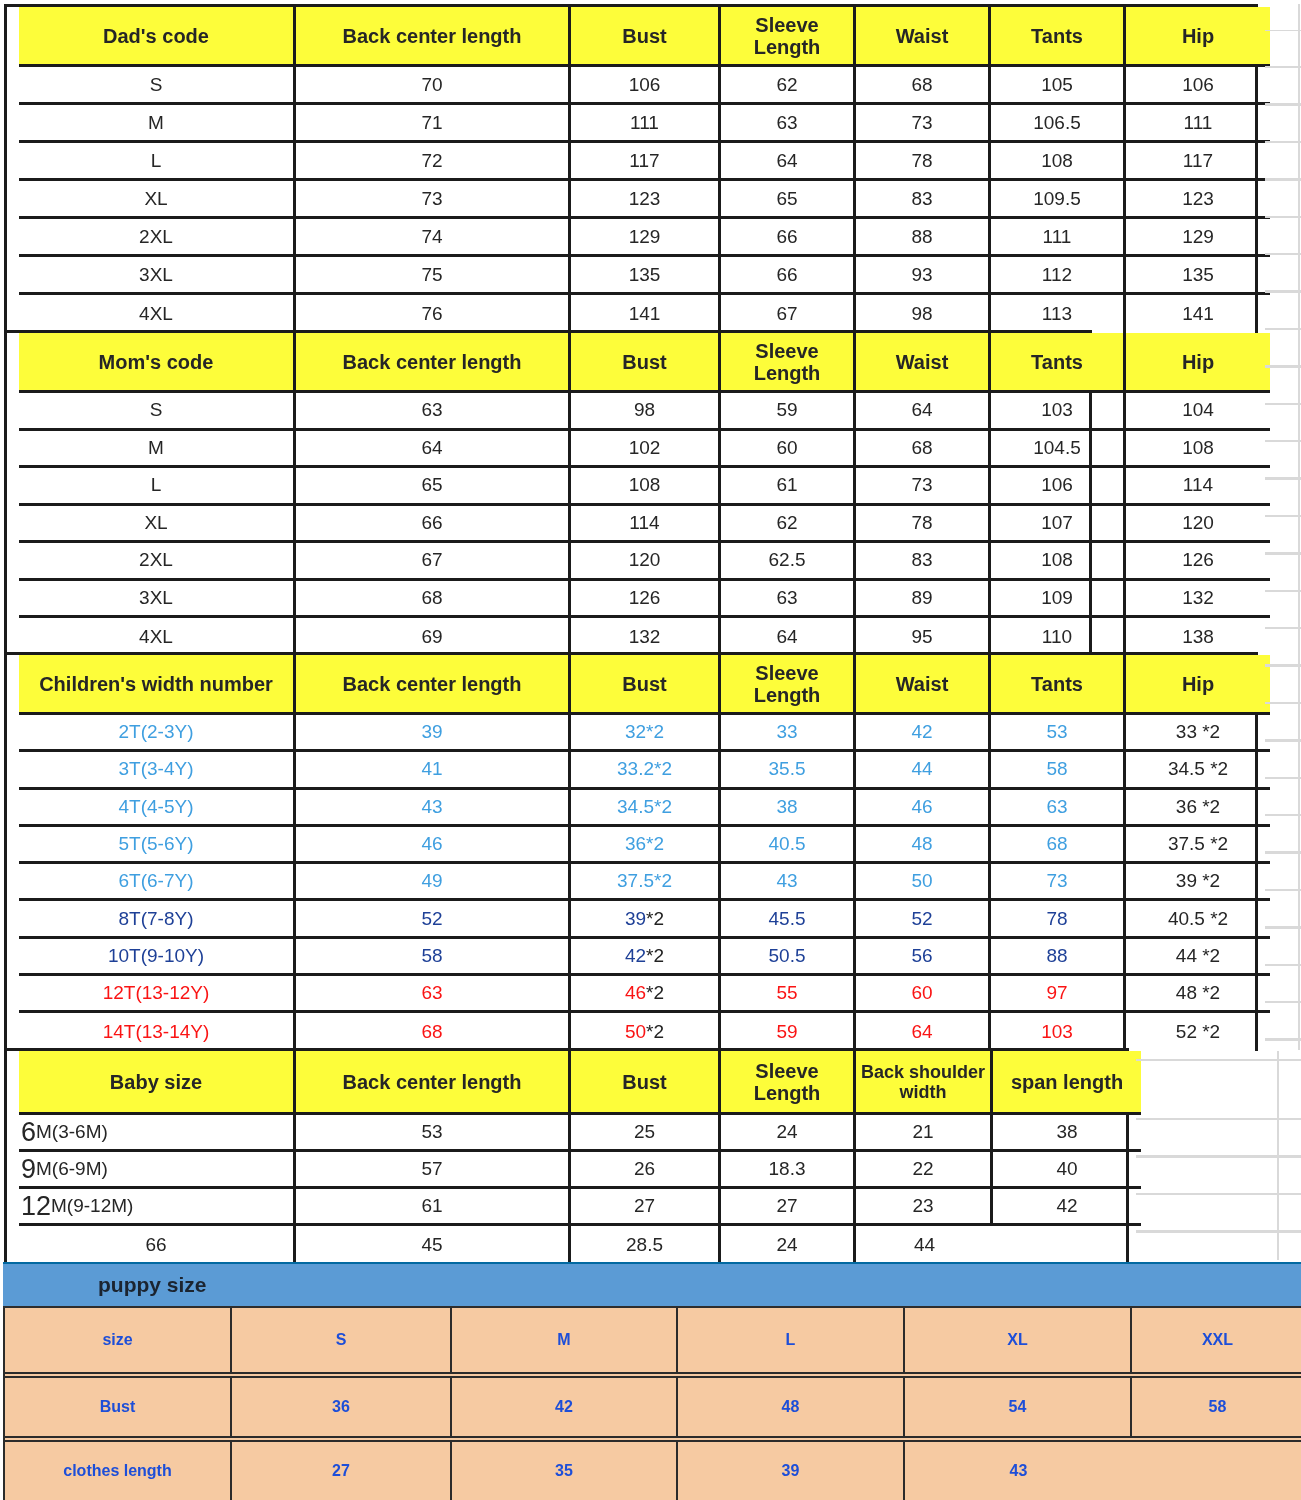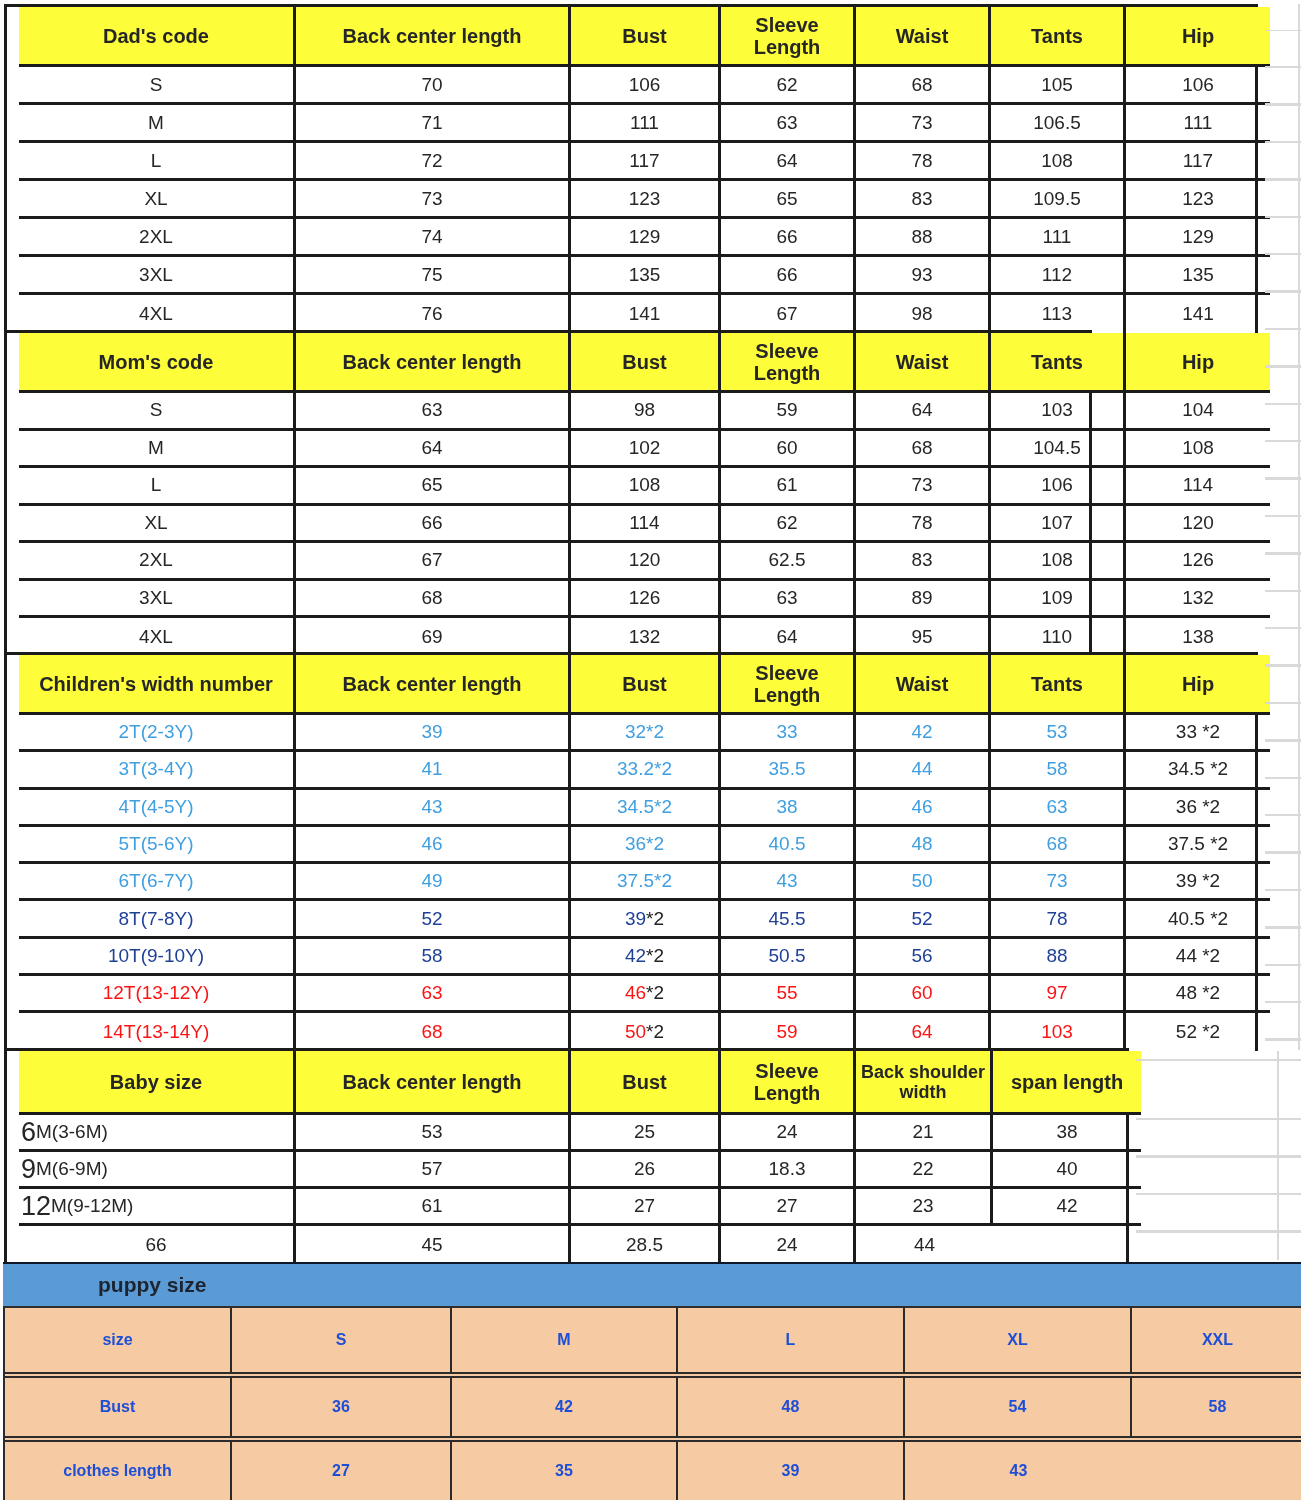--- a/index.html
+++ b/index.html
@@ -57,21 +57,21 @@
     background-image:repeating-linear-gradient(to bottom,rgba(0,0,0,0) 0 35px,var(--grey) 35px 37.4px);
     background-position:0 27px;
   }
   .grid-strip .vline{
     position:absolute;top:0;bottom:0;width:2px;background:var(--grey);
   }
   
   .puppy-bar{
     position:absolute;left:3px;right:0;top:1262px;height:46px;
     background:var(--barblue);
-    border-top:2px solid #0f172a;
+    border-top:2px solid #0369a1;
     border-bottom:2px solid #2e2e2e;
     box-sizing:border-box;
     display:flex;align-items:center;
   }
   .puppy-bar span{
     padding-left:95px;font-size:21px;font-weight:600;color:#1b2430;
   }
   .puppy-table{
     position:absolute;left:3px;top:1308px;width:1298px;height:192px;
     box-sizing:border-box;

